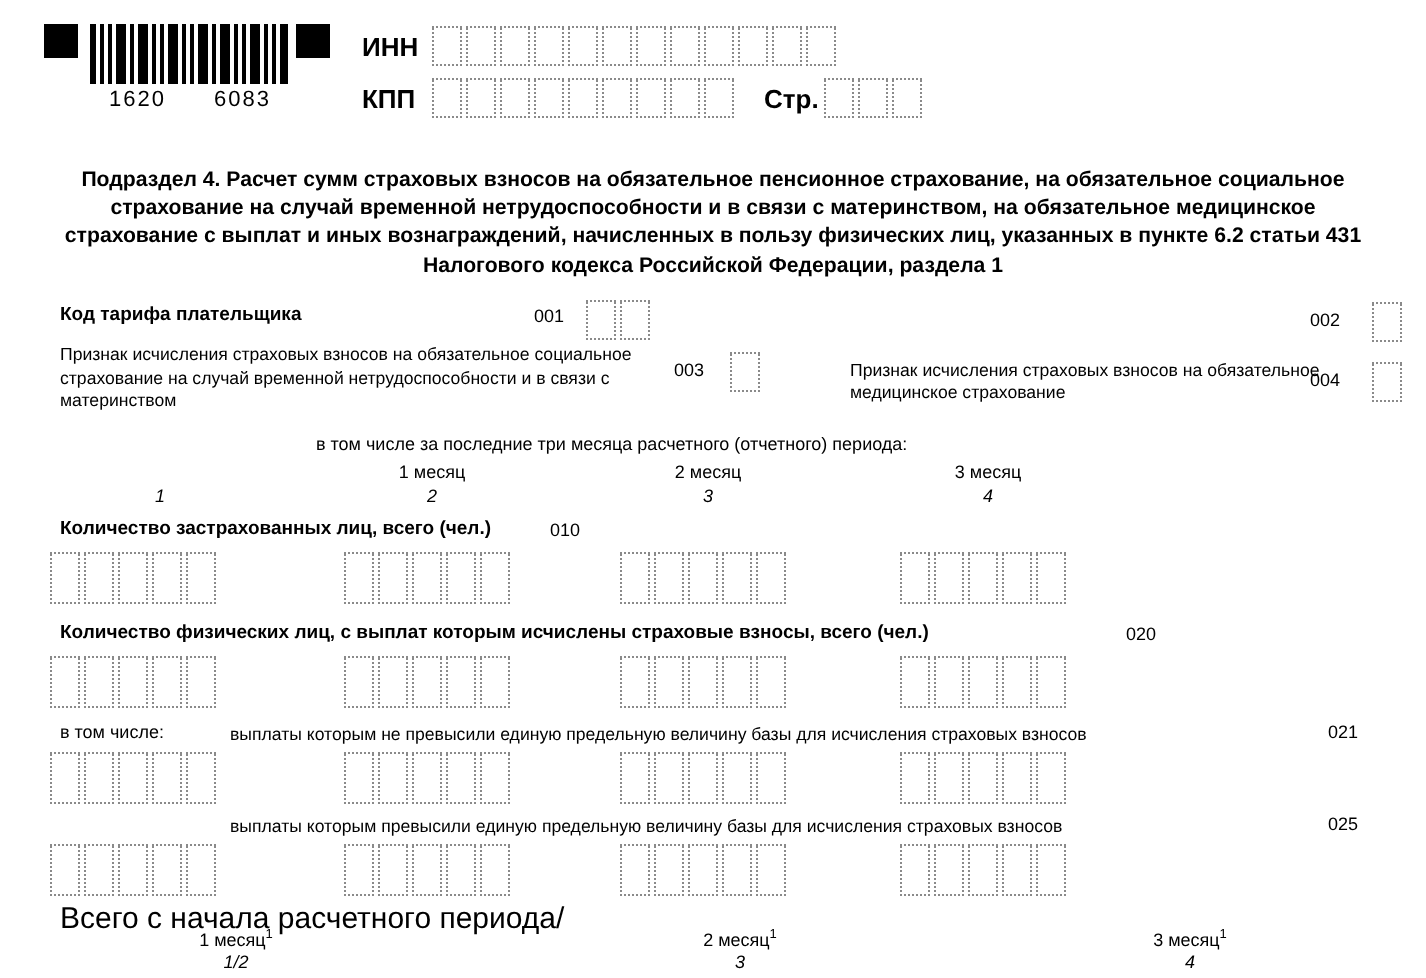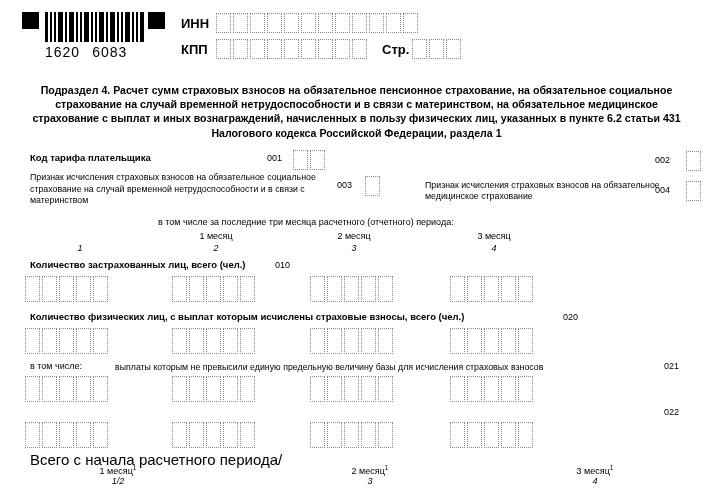--- a/index.html
+++ b/index.html
@@ -4,22 +4,22 @@
 <style>
   html,body{margin:0;padding:0;background:#fff;}
   #form{position:relative;width:713px;height:489px;background:#fff;
         font-family:"Liberation Sans",sans-serif;color:#000;overflow:hidden;}
   .abs{position:absolute;}
 
   
   #sq1{left:22px;top:12px;width:17px;height:17px;background:#000;}
   #sq2{left:148px;top:12px;width:17px;height:17px;background:#000;}
   #barcode{left:45px;top:12px;width:100px;height:30px;}
-  #barcode-num{left:45px;top:44px;width:100px;display:flex;gap:12px;
-               font-size:14px;letter-spacing:1px;}
+  #barcode-num{left:45px;top:44px;width:100px;display:flex;justify-content:center;gap:24px;
+               font-size:11px;letter-spacing:1px;}
 
   
   .hdr-label{font-size:13px;font-weight:bold;}
   #inn-label{left:181px;top:16px;}
   #kpp-label{left:181px;top:42px;}
   #str-label{left:382px;top:42px;}
   #inn-cells{left:216px;top:13px;}
   #kpp-cells{left:216px;top:39px;}
   #str-cells{left:412px;top:39px;}
 
@@ -272,21 +272,22 @@
       <span class="cell"></span>
     </div>
   <div class="abs cell-row tall g4 rt021">
       <span class="cell"></span>
       <span class="cell"></span>
       <span class="cell"></span>
       <span class="cell"></span>
       <span class="cell"></span>
     </div>
 
-  <div class="abs code" id="r022-code">022</div>
+  <div class="abs small-text" id="r022-label">выплаты которым превысили единую предельную величину базы для исчисления страховых взносов</div>
+  <div class="abs code" id="r022-code">025</div>
   <div class="abs cell-row tall g1 rt022">
       <span class="cell"></span>
       <span class="cell"></span>
       <span class="cell"></span>
       <span class="cell"></span>
       <span class="cell"></span>
     </div>
   <div class="abs cell-row tall g2 rt022">
       <span class="cell"></span>
       <span class="cell"></span>

